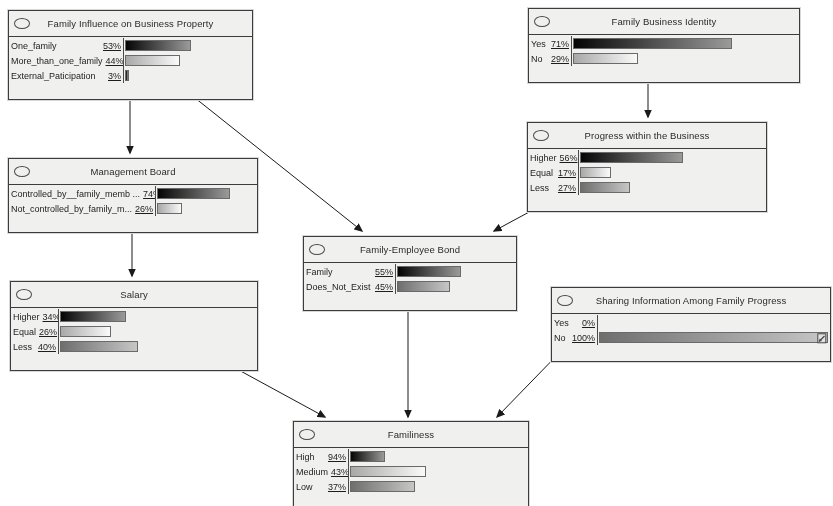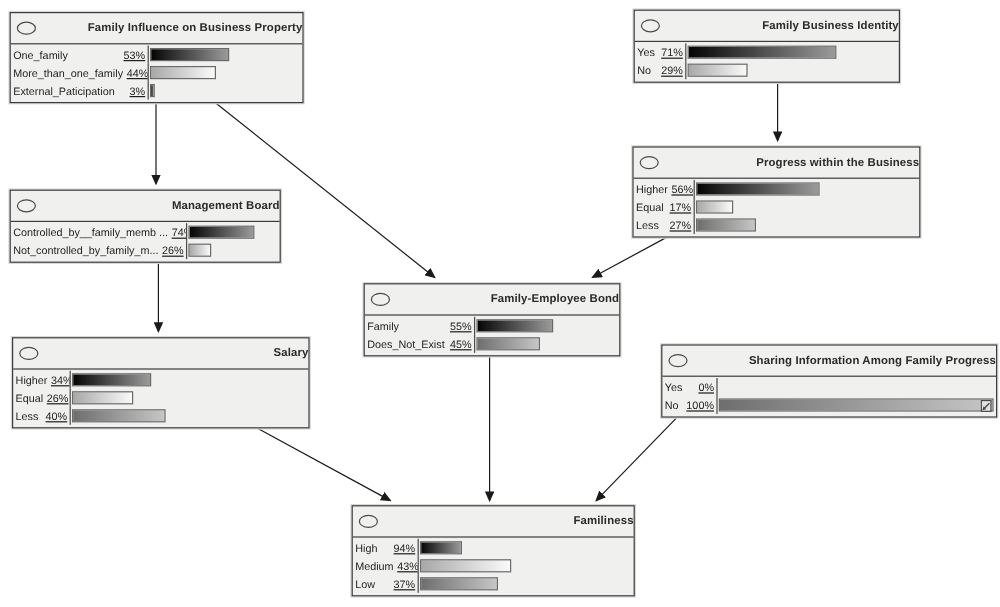--- a/index.html
+++ b/index.html
@@ -14,24 +14,24 @@
   }
   .node-title{
     height:25px;border-bottom:1px solid #3c3c3c;display:flex;align-items:center;
     position:relative;
   }
   .oval{
     width:14px;height:9px;border:1.2px solid #4a4a4a;border-radius:50%;
     margin-left:5px;flex:0 0 auto;background:transparent;
   }
   .title-text{
-    position:absolute;left:0;right:0;text-align:right;
-    font-size:9.5px;color:#2a2a2a;letter-spacing:0.1px;font-weight:bold;
-  }
-  .rows{padding:1px 0 2px 0;}
+    position:absolute;left:0;right:0;text-align:center;
+    font-size:9.5px;color:#2a2a2a;letter-spacing:0.1px;
+  }
+  .rows{padding:1px 0 16px 0;}
   .row{display:flex;height:15px;align-items:center;}
   .labelcell{
     width:var(--labw);flex:0 0 auto;height:100%;box-sizing:border-box;
     border-right:1px solid #4a4a4a;display:flex;align-items:center;
     justify-content:space-between;padding:0 2px 0 2px;overflow:hidden;
   }
   .lab,.pct{font-size:9px;color:#1d1d1d;white-space:nowrap;}
   .pct{margin-left:3px;text-decoration:underline;}
   .barcell{flex:1 1 auto;position:relative;height:100%;padding:1px 2px 1px 1px;box-sizing:border-box;}
   .bar{height:11px;margin-top:1px;border:1px solid #6a6a6a;box-sizing:border-box;}
@@ -87,21 +87,21 @@
             <span class="lab">External_Paticipation</span>
             <span class="pct">3%</span>
           </div>
         <div class="barcell">
             <div class="bar" style="width: 3%; background: linear-gradient(to right, rgb(5, 5, 5), rgb(154, 154, 154)); border-color: rgb(106, 106, 106);"></div>
           </div>
       </div>
     </div>
   </div>
 
-  <div class="node" style="left:528px;top:8px;width:222px;--labw:43px">
+  <div class="node" style="left:528px;top:8px;width:272px;--labw:43px">
     <div class="node-title">
       <span class="oval"></span>
       <span class="title-text">Family Business Identity</span>
     </div>
     <div class="rows">
       <div class="row">
         <div class="labelcell">
             <span class="lab">Yes</span>
             <span class="pct">71%</span>
           </div>
@@ -114,21 +114,21 @@
             <span class="lab">No</span>
             <span class="pct">29%</span>
           </div>
         <div class="barcell">
             <div class="bar" style="width: 29%; background: linear-gradient(to right, rgb(168, 168, 168), rgb(250, 250, 250)); border-color: rgb(106, 106, 106);"></div>
           </div>
       </div>
     </div>
   </div>
 
-  <div class="node" style="left:8px;top:158px;width:226px;--labw:147px">
+  <div class="node" style="left:8px;top:158px;width:250px;--labw:147px">
     <div class="node-title">
       <span class="oval"></span>
       <span class="title-text">Management Board</span>
     </div>
     <div class="rows">
       <div class="row">
         <div class="labelcell">
             <span class="lab">Controlled_by__family_memb ...</span>
             <span class="pct">74%</span>
           </div>

